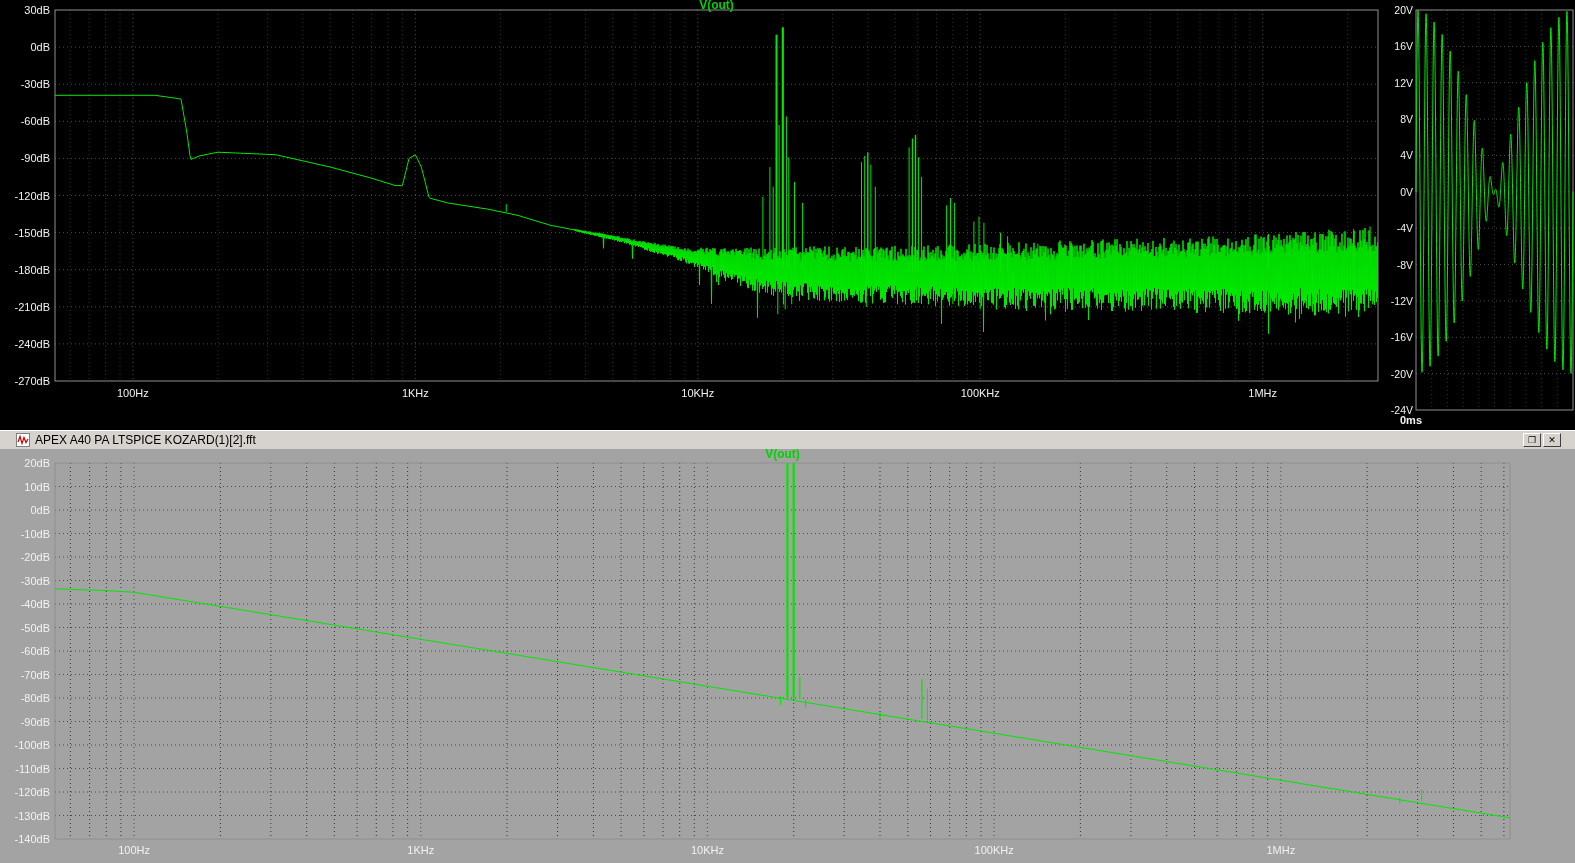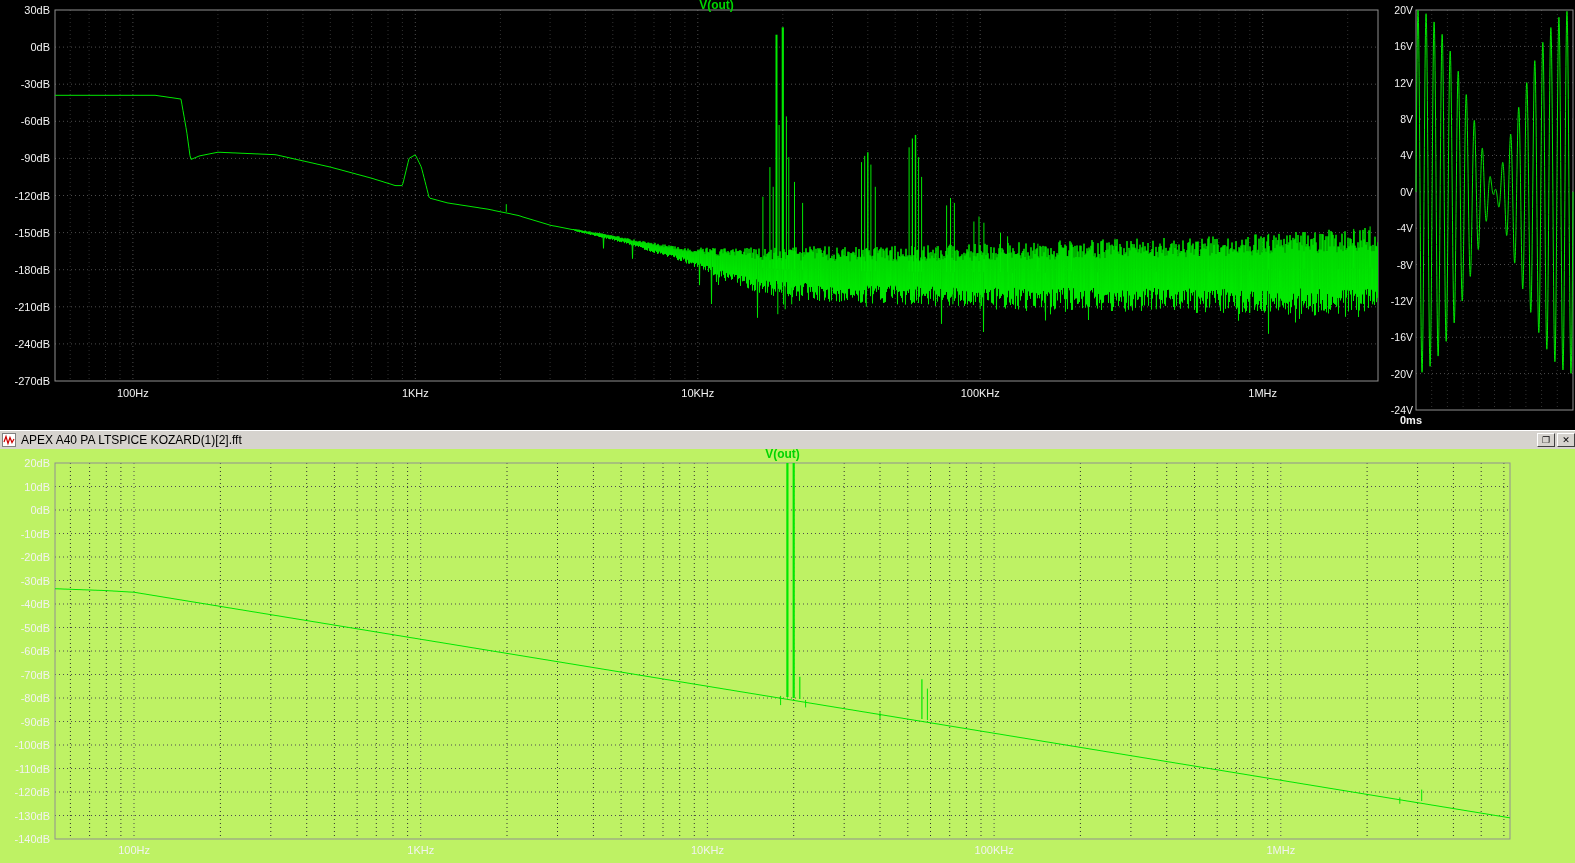--- a/index.html
+++ b/index.html
@@ -5,33 +5,33 @@
   * { margin:0; padding:0; box-sizing:border-box; }
   html,body { width:1575px; height:863px; background:#000; overflow:hidden;
               font-family:"Liberation Sans", sans-serif; }
   .app { position:relative; width:1575px; height:863px; background:#000; }
   .pane-top { position:absolute; left:0; top:0; width:1575px; height:356px; background:#000; }
   #svg-top-fft { position:absolute; left:0; top:0; }
   #svg-scope { position:absolute; left:1388px; top:0; }
   .titlebar {
     position:absolute; left:0; top:430px; width:1575px; height:20px;
     background:#d6d3ce; border-top:1px solid #ffffff; border-bottom:1px solid #808080;
-    display:flex; align-items:center; padding:0 0; color:#000; font-size:12px;
+    display:flex; align-items:center; padding:0 14px; color:#000; font-size:12px;
   }
   .doc-icon { display:inline-flex; margin-left:2px; }
   .title-text { margin-left:5px; white-space:nowrap; }
   .tb-buttons { margin-left:auto; display:flex; align-items:center; }
   .tb-btn {
     width:18px; height:14px; margin-left:2px; font-size:9px; line-height:11px;
     background:#d6d3ce; color:#000;
     border:1px solid; border-color:#ffffff #404040 #404040 #ffffff;
     display:inline-flex; align-items:center; justify-content:center; cursor:default;
     font-family:"Liberation Sans", sans-serif;
   }
-  .pane-bottom { position:absolute; left:0; top:449px; width:1575px; height:414px; background:#bef264; }
+  .pane-bottom { position:absolute; left:0; top:449px; width:1575px; height:414px; background:#a3a3a3; }
   svg text { font-family:"Liberation Sans", sans-serif; }
 </style>
 </head>
 <body>
 
 <div class="app">
 
   <div class="pane-top">
     <svg id="svg-top-fft" width="1388" height="430">
         <defs>

